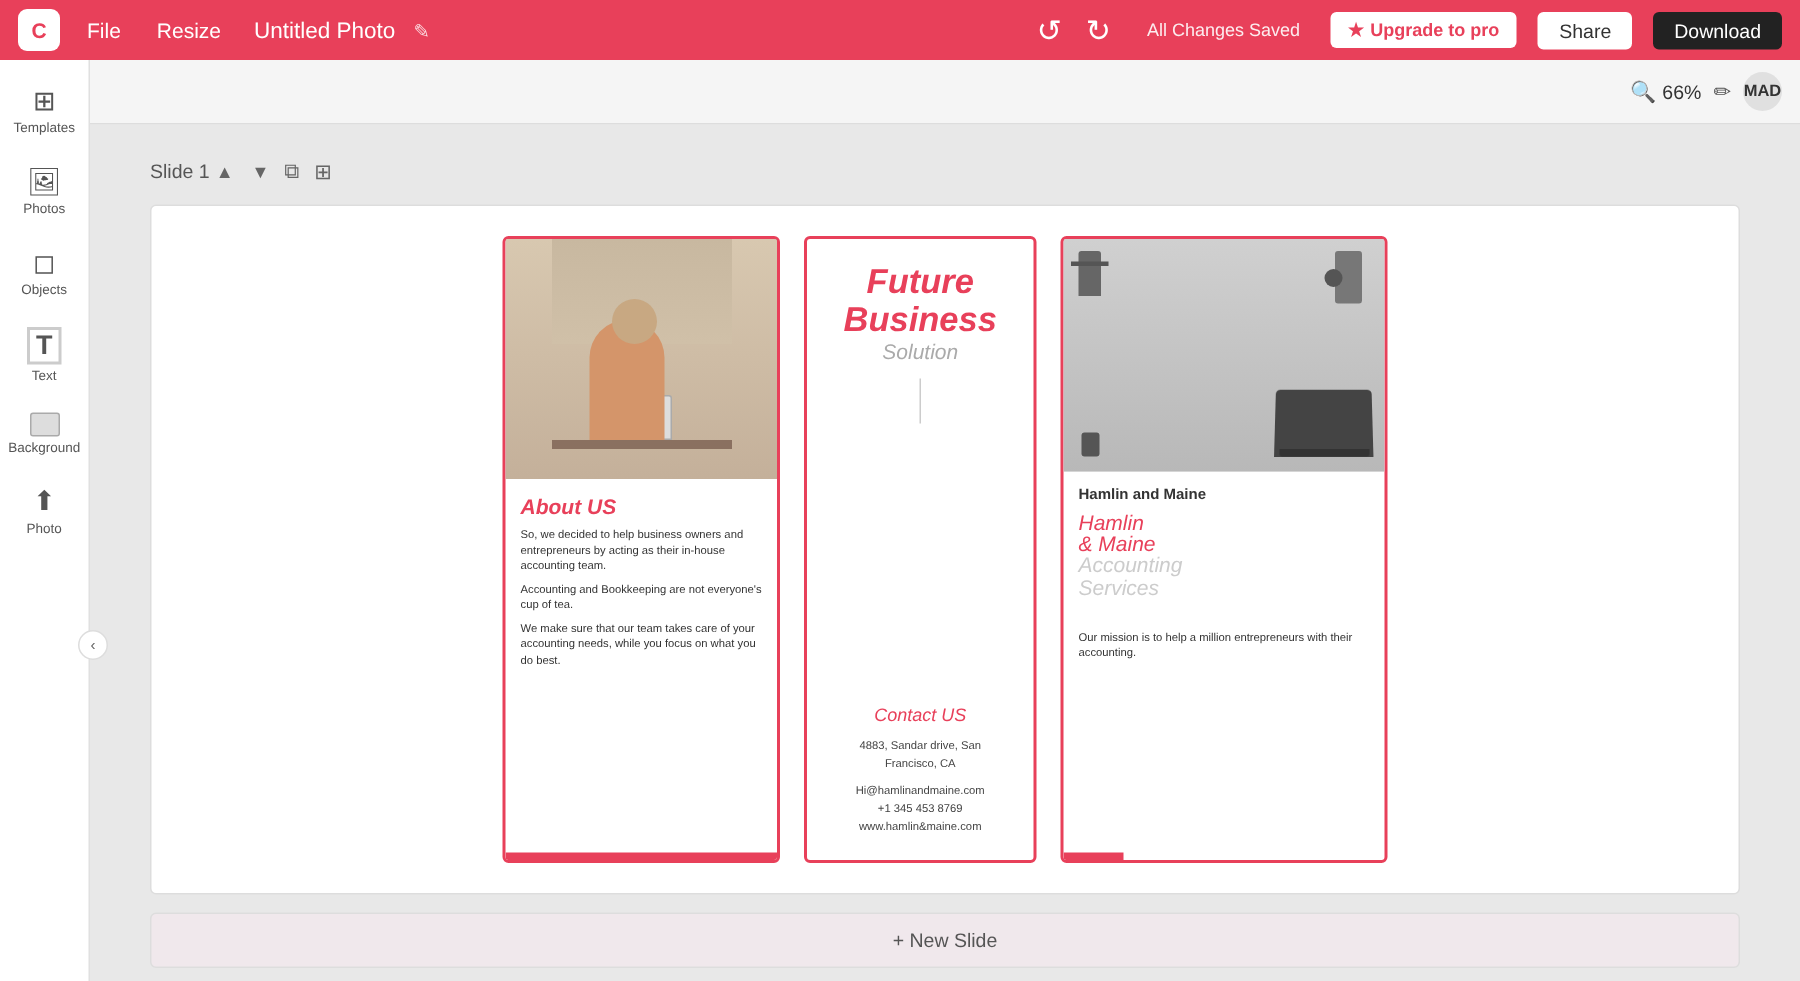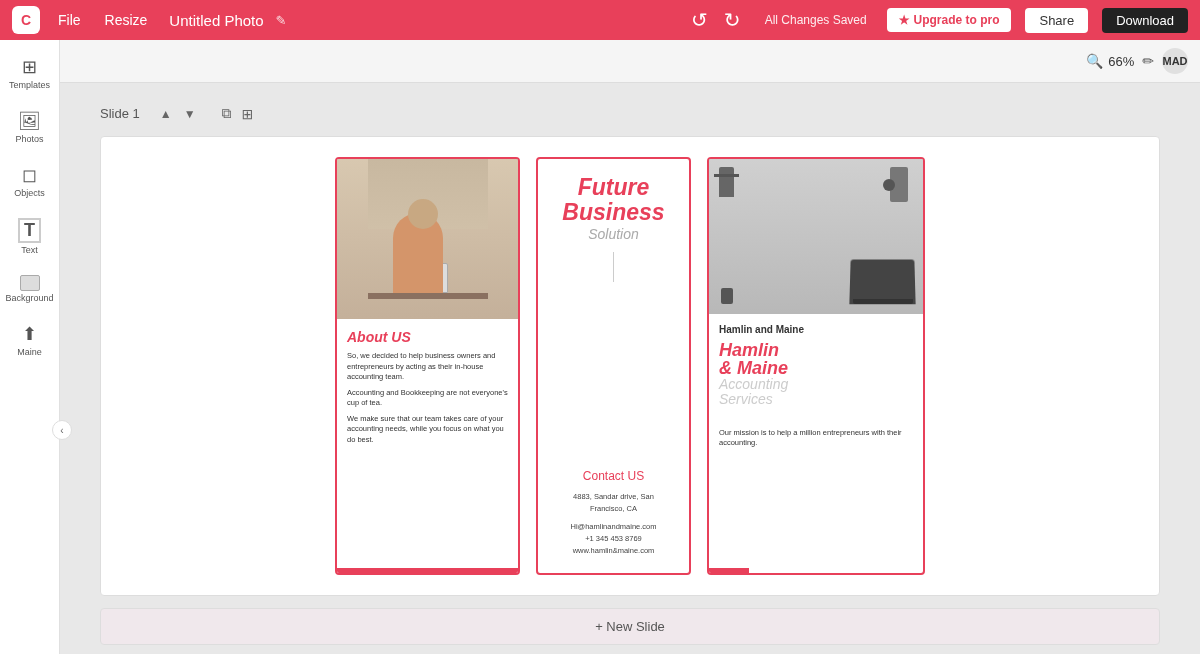--- a/index.html
+++ b/index.html
@@ -161,21 +161,21 @@
       font-size: 11px; font-weight: bold; color: #333;
     }
 
     
     .slide-container {
       flex: 1;
       overflow-y: auto;
       padding: 20px 40px;
     }
     .slide-header {
-      display: flex; align-items: center; gap: 16px;
+      display: flex; align-items: center; gap: 0;
       margin-bottom: 12px;
     }
     .slide-label {
       font-size: 13px; color: #555; font-weight: 500;
     }
     .slide-nav {
       display: flex; gap: 4px;
     }
     .slide-nav-btn {
       background: none; border: none; cursor: pointer;
@@ -275,20 +275,21 @@
     }
     .card2-divider {
       width: 1px;
       height: 30px;
       background: #ccc;
       margin: 10px auto;
     }
     .card2-contact-title {
       color: #e8405a;
       font-size: 12px;
+      font-style: italic;
       text-align: center;
       margin-bottom: 8px;
     }
     .card2-contact-text {
       font-size: 7.5px;
       color: #444;
       text-align: center;
       line-height: 1.6;
     }
 
@@ -306,22 +307,22 @@
       padding: 10px;
     }
     .card3-subtitle {
       font-size: 10px;
       color: #333;
       font-weight: 600;
       margin-bottom: 6px;
     }
     .card3-main-title {
       color: #e8405a;
-      font-size: 18px;
-      font-weight: bold;
+      font-size: 14px;
+      font-weight: normal;
       font-style: italic;
       line-height: 1.0;
     }
     .card3-service-title {
       color: #ccc;
       font-size: 14px;
       font-style: italic;
       line-height: 1.1;
       margin-bottom: 20px;
     }
@@ -410,21 +411,21 @@
     <div class="sidebar-item">
       <div class="sidebar-icon" style="font-size:18px;font-weight:bold;border:2px solid #ccc;padding:0 4px;color:#555;">T</div>
       <div class="sidebar-label">Text</div>
     </div>
     <div class="sidebar-item">
       <div class="sidebar-icon" style="width:20px;height:16px;background:#ddd;border:1px solid #aaa;border-radius:2px;"></div>
       <div class="sidebar-label">Background</div>
     </div>
     <div class="sidebar-item">
       <div class="sidebar-icon">⬆</div>
-      <div class="sidebar-label">Maine</div>
+      <div class="sidebar-label">Photo</div>
     </div>
     <div class="sidebar-collapse">‹</div>
   </div>
 
   <div class="canvas-area">
 
     <div class="canvas-toolbar">
       <div class="zoom-control">
         <span class="zoom-icon">🔍</span>
         <span>66%</span>

